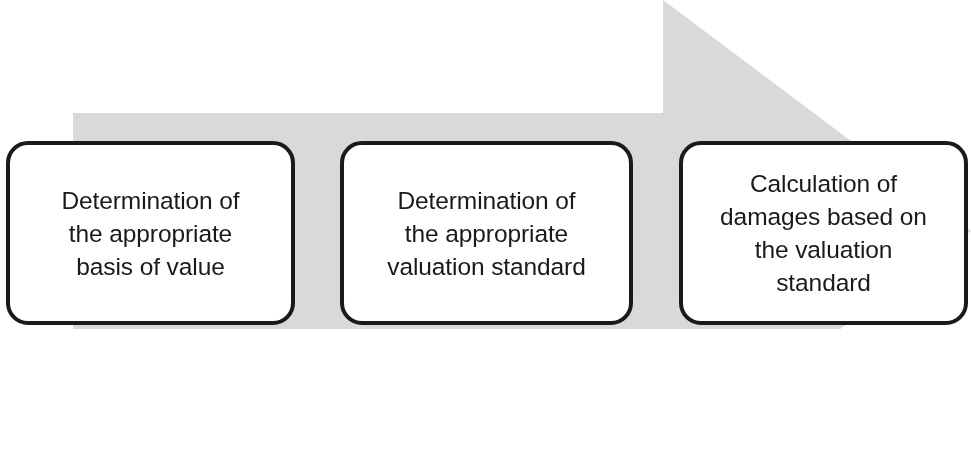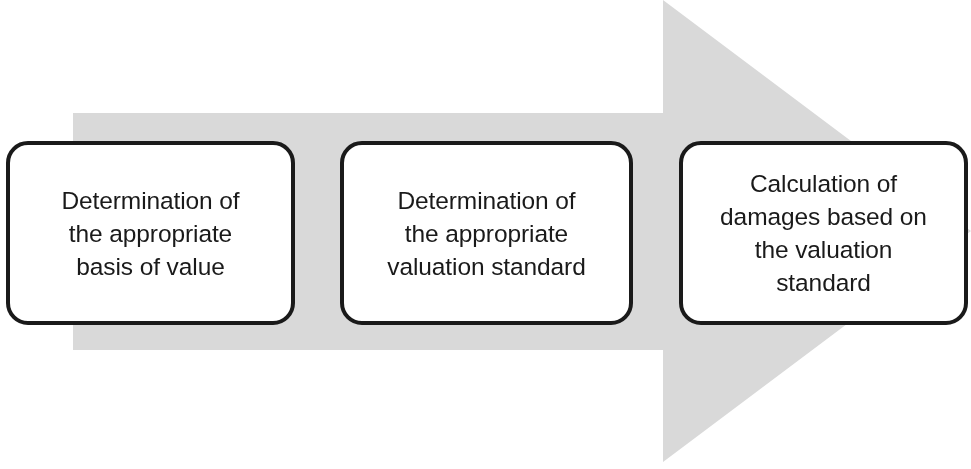--- a/index.html
+++ b/index.html
@@ -3,21 +3,21 @@
 <meta charset="utf-8">
 <style>
   html, body {
     margin: 0;
     padding: 0;
     background: #ffffff;
   }
   #canvas {
     position: relative;
     width: 971px;
-    height: 469px;
+    height: 329px;
     background: #ffffff;
     overflow: hidden;
     font-family: "Liberation Sans", sans-serif;
   }
   
   .arrow-layer {
     position: absolute;
     left: 0;
     top: 0;
     width: 971px;

